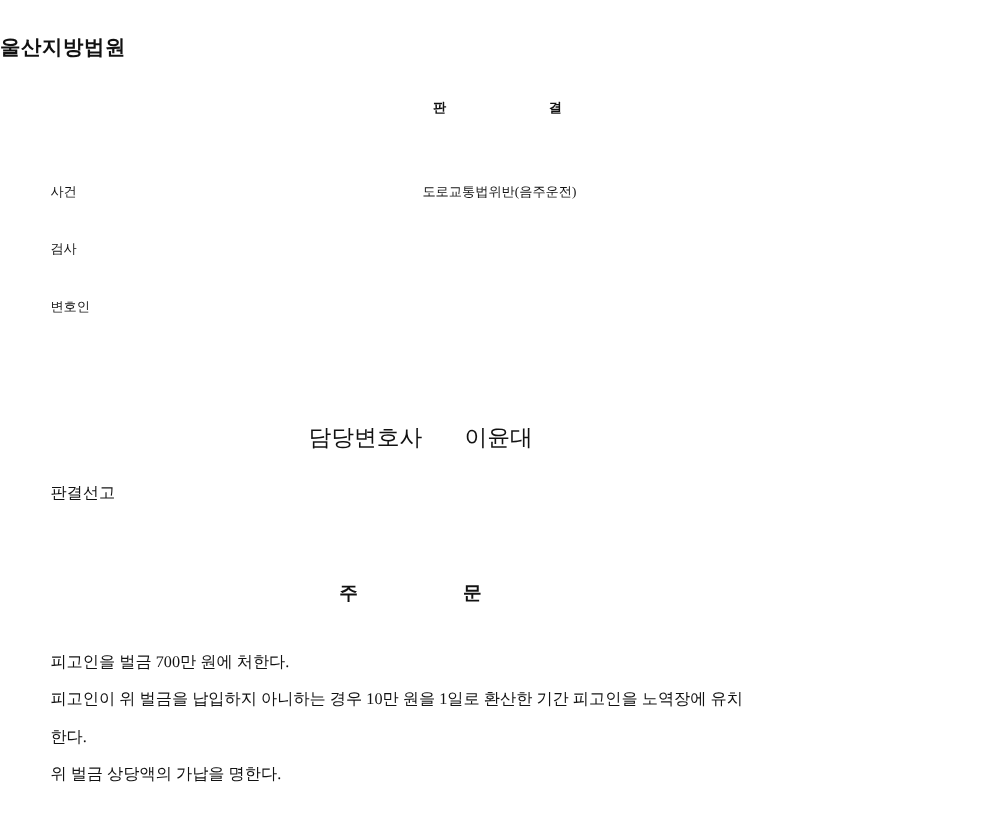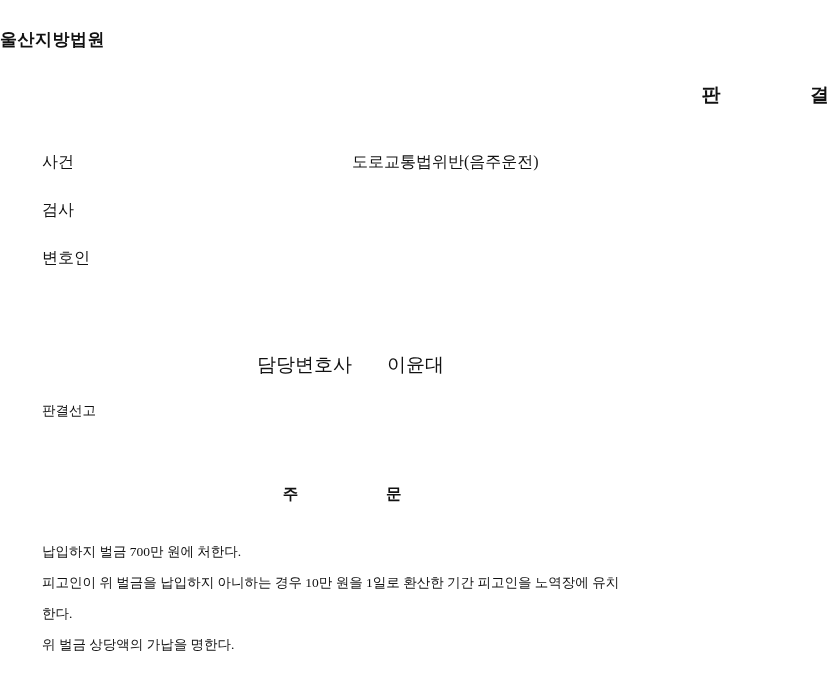--- a/index.html
+++ b/index.html
@@ -31,38 +31,38 @@
     font-size: 17px;
     font-weight: bold;
     letter-spacing: 0.5px;
   }
 
   .doc-type {
     position: absolute;
     top: 82px;
     left: 0;
     width: 829px;
-    text-align: right;
-    font-size: 19px;
+    text-align: center;
+    font-size: 11px;
     font-weight: bold;
   }
   .doc-type .ch {
     display: inline-block;
   }
   .doc-type .gap {
     display: inline-block;
     width: 80px;
   }
 
   .meta {
     position: absolute;
     top: 152px;
     left: 42px;
     width: 760px;
-    font-size: 16px;
+    font-size: 11px;
   }
   .meta-row {
     position: relative;
     height: 26px;
     margin-bottom: 22px;
   }
   .meta-row .label {
     position: absolute;
     left: 0;
     top: 0;
@@ -169,19 +169,19 @@
 
   <div class="sentencing-row">판결선고</div>
 
   <div class="order-heading">
     <span class="ch">주</span>
     <span class="gap"></span>
     <span class="ch">문</span>
   </div>
 
   <div class="body-text">
-    <p>납입하지 벌금 700만 원에 처한다.</p>
+    <p>피고인을 벌금 700만 원에 처한다.</p>
     <p>피고인이 위 벌금을 납입하지 아니하는 경우 10만 원을 1일로 환산한 기간 피고인을 노역장에 유치</p>
     <p>한다.</p>
     <p>위 벌금 상당액의 가납을 명한다.</p>
   </div>
 
 </div>
 
 </body></html>

